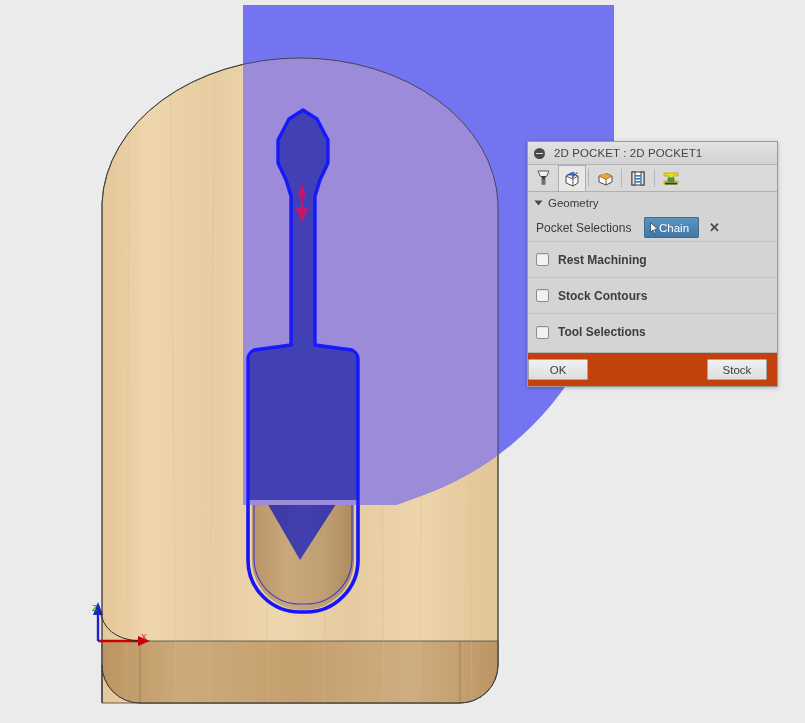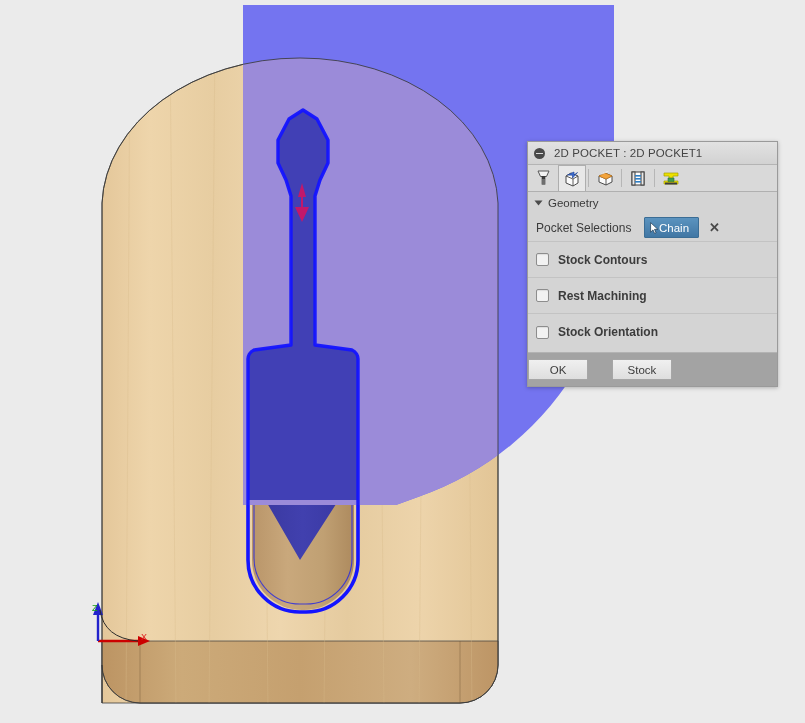--- a/index.html
+++ b/index.html
@@ -173,26 +173,26 @@
     border-radius: 2px;
     margin-right: 9px;
     flex: 0 0 auto;
     box-shadow: inset 0 1px 1px rgba(0,0,0,0.09);
     cursor: pointer;
   }
   .cb-row { min-height: 36px; }
   .cb-row .row-label { font-weight: bold; }
 
   .dlg-footer {
-    background: #a3a3a3;
+    background: #c2410c;
     border-top: 1px solid #b3b3b3;
     height: 33px;
     display: flex;
     align-items: center;
-    justify-content: flex-start;
+    justify-content: space-between;
     padding-right: 10px;
     gap: 24px;
   }
   .btn {
     min-width: 60px;
     height: 21px;
     background: linear-gradient(#f0f0f0, #dedede);
     border: 1px solid #a6a6a6;
     font-size: 11.5px;
     color: #3c3c3c;
@@ -463,32 +463,32 @@
             <path d="M0.6 0.6 L0.6 10.2 L3.0 7.9 L4.6 11.4 L6.1 10.7 L4.5 7.4 L7.8 7.3 Z" fill="#ffffff" stroke="#17334d" stroke-width="0.7"></path>
           </svg>
         </span>
         <span>Chain</span>
       </span>
       <span class="x-btn">✕</span>
     </div>
 
     <div class="row cb-row">
       <span class="cb"></span>
-      <span class="row-label">Stock Contours</span>
+      <span class="row-label">Rest Machining</span>
     </div>
 
     <div class="row cb-row">
       <span class="cb"></span>
-      <span class="row-label">Rest Machining</span>
+      <span class="row-label">Stock Contours</span>
     </div>
 
 
     <div class="row cb-row no-border">
       <span class="cb"></span>
-      <span class="row-label">Stock Orientation</span>
+      <span class="row-label">Tool Selections</span>
     </div>
   </div>
 
   <div class="dlg-footer">
     <button class="btn">OK</button>
     <button class="btn">Stock</button>
   </div>
 </div>
 
 </body></html>

